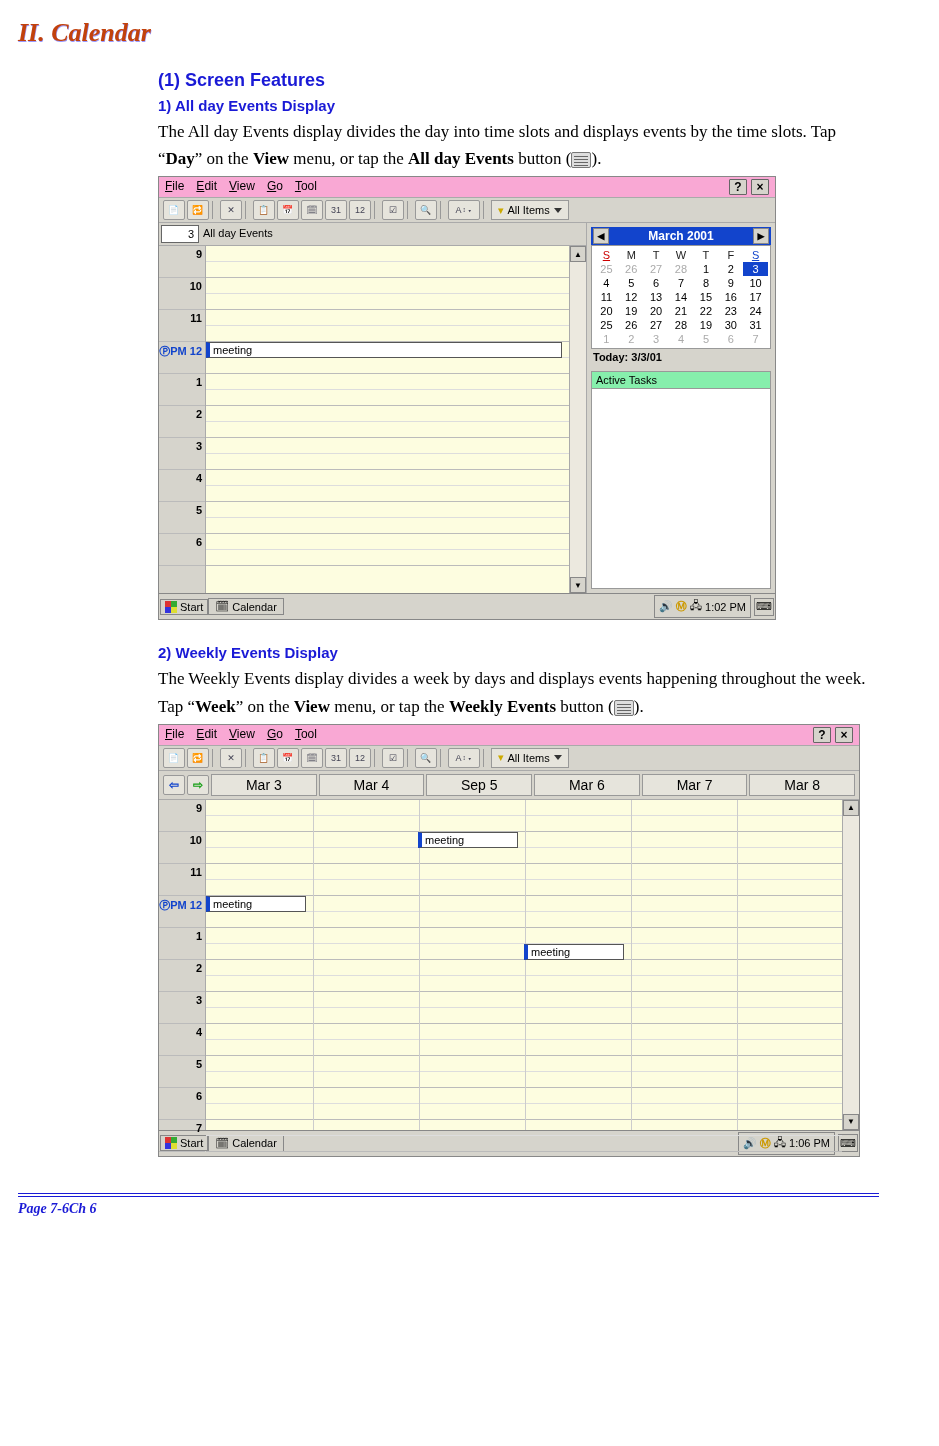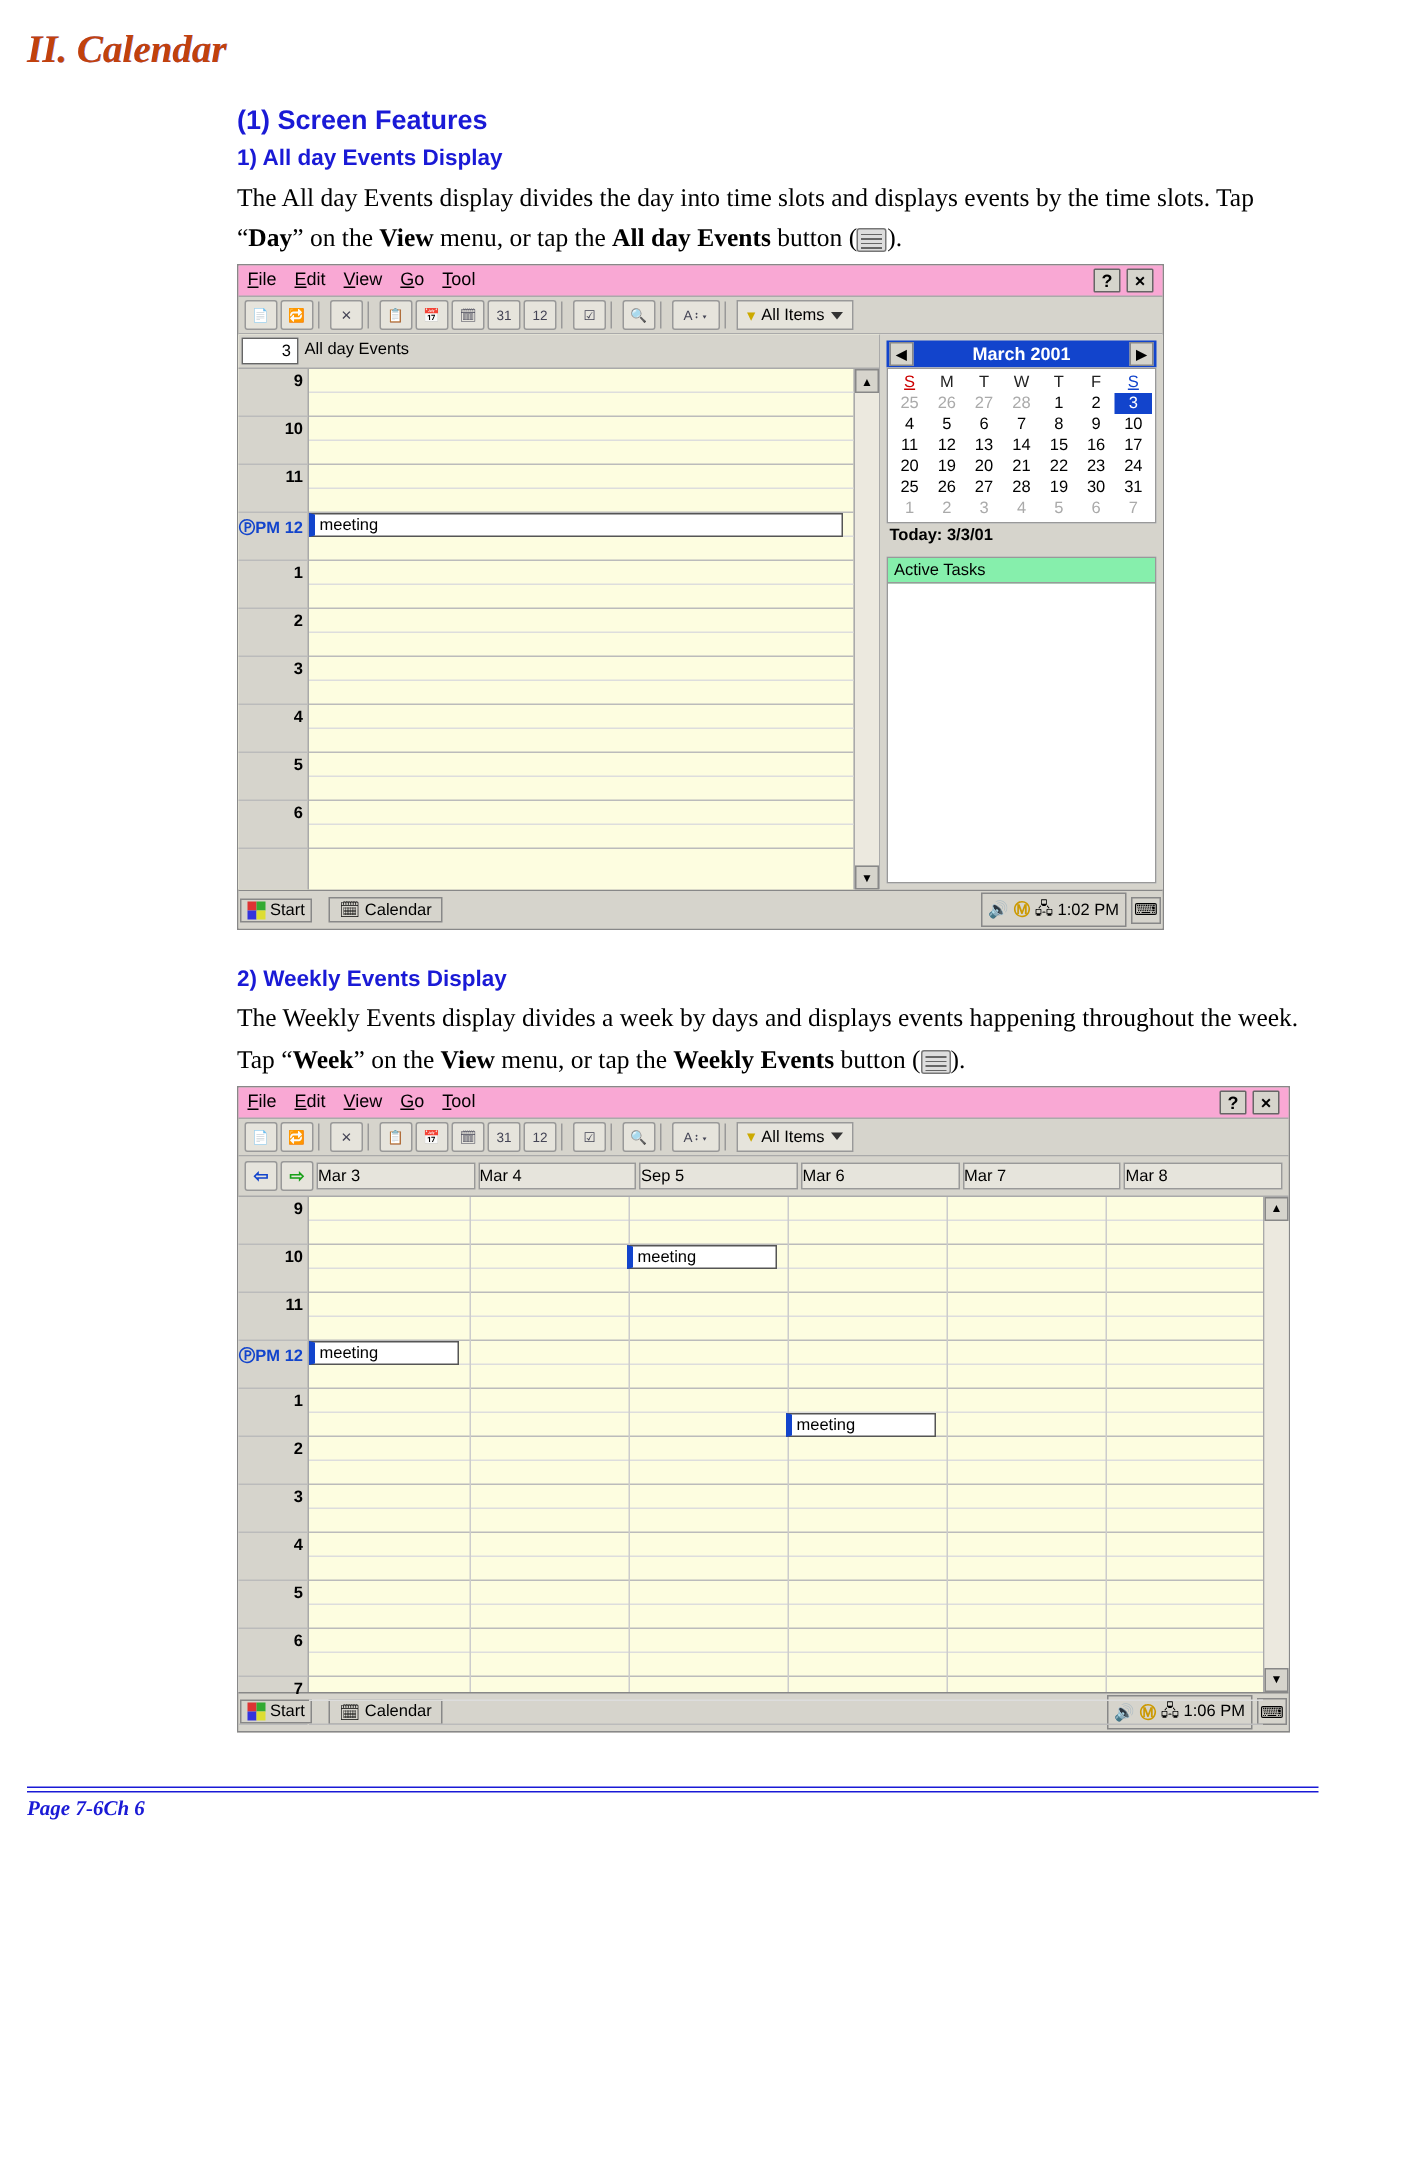--- a/index.html
+++ b/index.html
@@ -48,32 +48,32 @@
   .minical th{color:#222;font-weight:400}
   .minical th.sun{color:#c00;text-decoration:underline}
   .minical th.sat{color:#1244cc;text-decoration:underline}
   .minical td{text-align:center;padding:1px 0}
   .minical td.prev,.minical td.next{color:#aaa}
   .minical td.sel{background:#1244cc;color:#fff}
   .today{font:700 11px Arial;padding:2px 6px}
   .tasks{margin:6px 4px 4px 4px;background:#fff;border:1px solid #999;flex:1}
   .tasks-hdr{background:#86efac;border-bottom:1px solid #999;padding:2px 4px;font-size:11px}
   .taskbar{display:flex;align-items:center;background:#d6d4cc;border-top:1px solid #888;padding:1px;font-size:11px}
-  .startbtn{display:flex;align-items:flex-end;gap:3px;border:1px solid #888;background:#d6d4cc;padding:1px 4px;margin-right:11px}
+  .startbtn{display:flex;align-items:flex-end;gap:3px;border:1px solid #888;background:#d6d4cc;padding:1px 4px;margin-right:0}
   .winlogo{width:12px;height:12px;display:grid;grid-template-columns:1fr 1fr;grid-template-rows:1fr 1fr}
   .winlogo i{display:block}
   .taskitem{border:1px solid #888;background:#d6d4cc;padding:1px 6px;display:flex;align-items:center;gap:3px}
   .tray{margin-left:auto;display:flex;align-items:center;gap:3px;border:1px solid #888;background:#d6d4cc;padding:1px 4px}
   .clock{font-size:11px}
   .kbdbtn{width:18px;height:16px;border:1px solid #888;background:#d6d4cc;margin-left:3px;display:flex;align-items:center;justify-content:center}
   .daynav{display:flex;gap:2px;padding:3px 4px;background:#d6d4cc;border-bottom:1px solid #aaa;align-items:center}
   .navbtn{width:20px;height:18px;border:1px solid #999;background:#e6e4dc;border-radius:2px;display:flex;align-items:center;justify-content:center;font:700 12px Arial}
   .navbtn.l{color:#1244cc}
   .navbtn.r{color:#18a018}
-  .daycol{flex:1;text-align:left;border:1px solid #999;background:#e6e4dc;padding:2px 0;font-size:11px}
+  .daycol{flex:1;text-align:center;border:1px solid #999;background:#e6e4dc;padding:2px 0;font-size:14px}
   .body-b{display:flex;height:330px;background:#fff}
   .gridb{flex:1;position:relative;background:#fdfde0}
   .gridb .col{position:absolute;top:0;bottom:0;border-right:1px solid #ccc}
   .footer{margin-top:36px;border-top:4px double #1a1ad6;padding-top:4px;display:flex;justify-content:flex-start;font:italic 700 14px Georgia;color:#1a1ad6}
 </style>
 </head>
 <body>
 
 <div class="page">
   <div class="h1">II.   Calendar</div>

